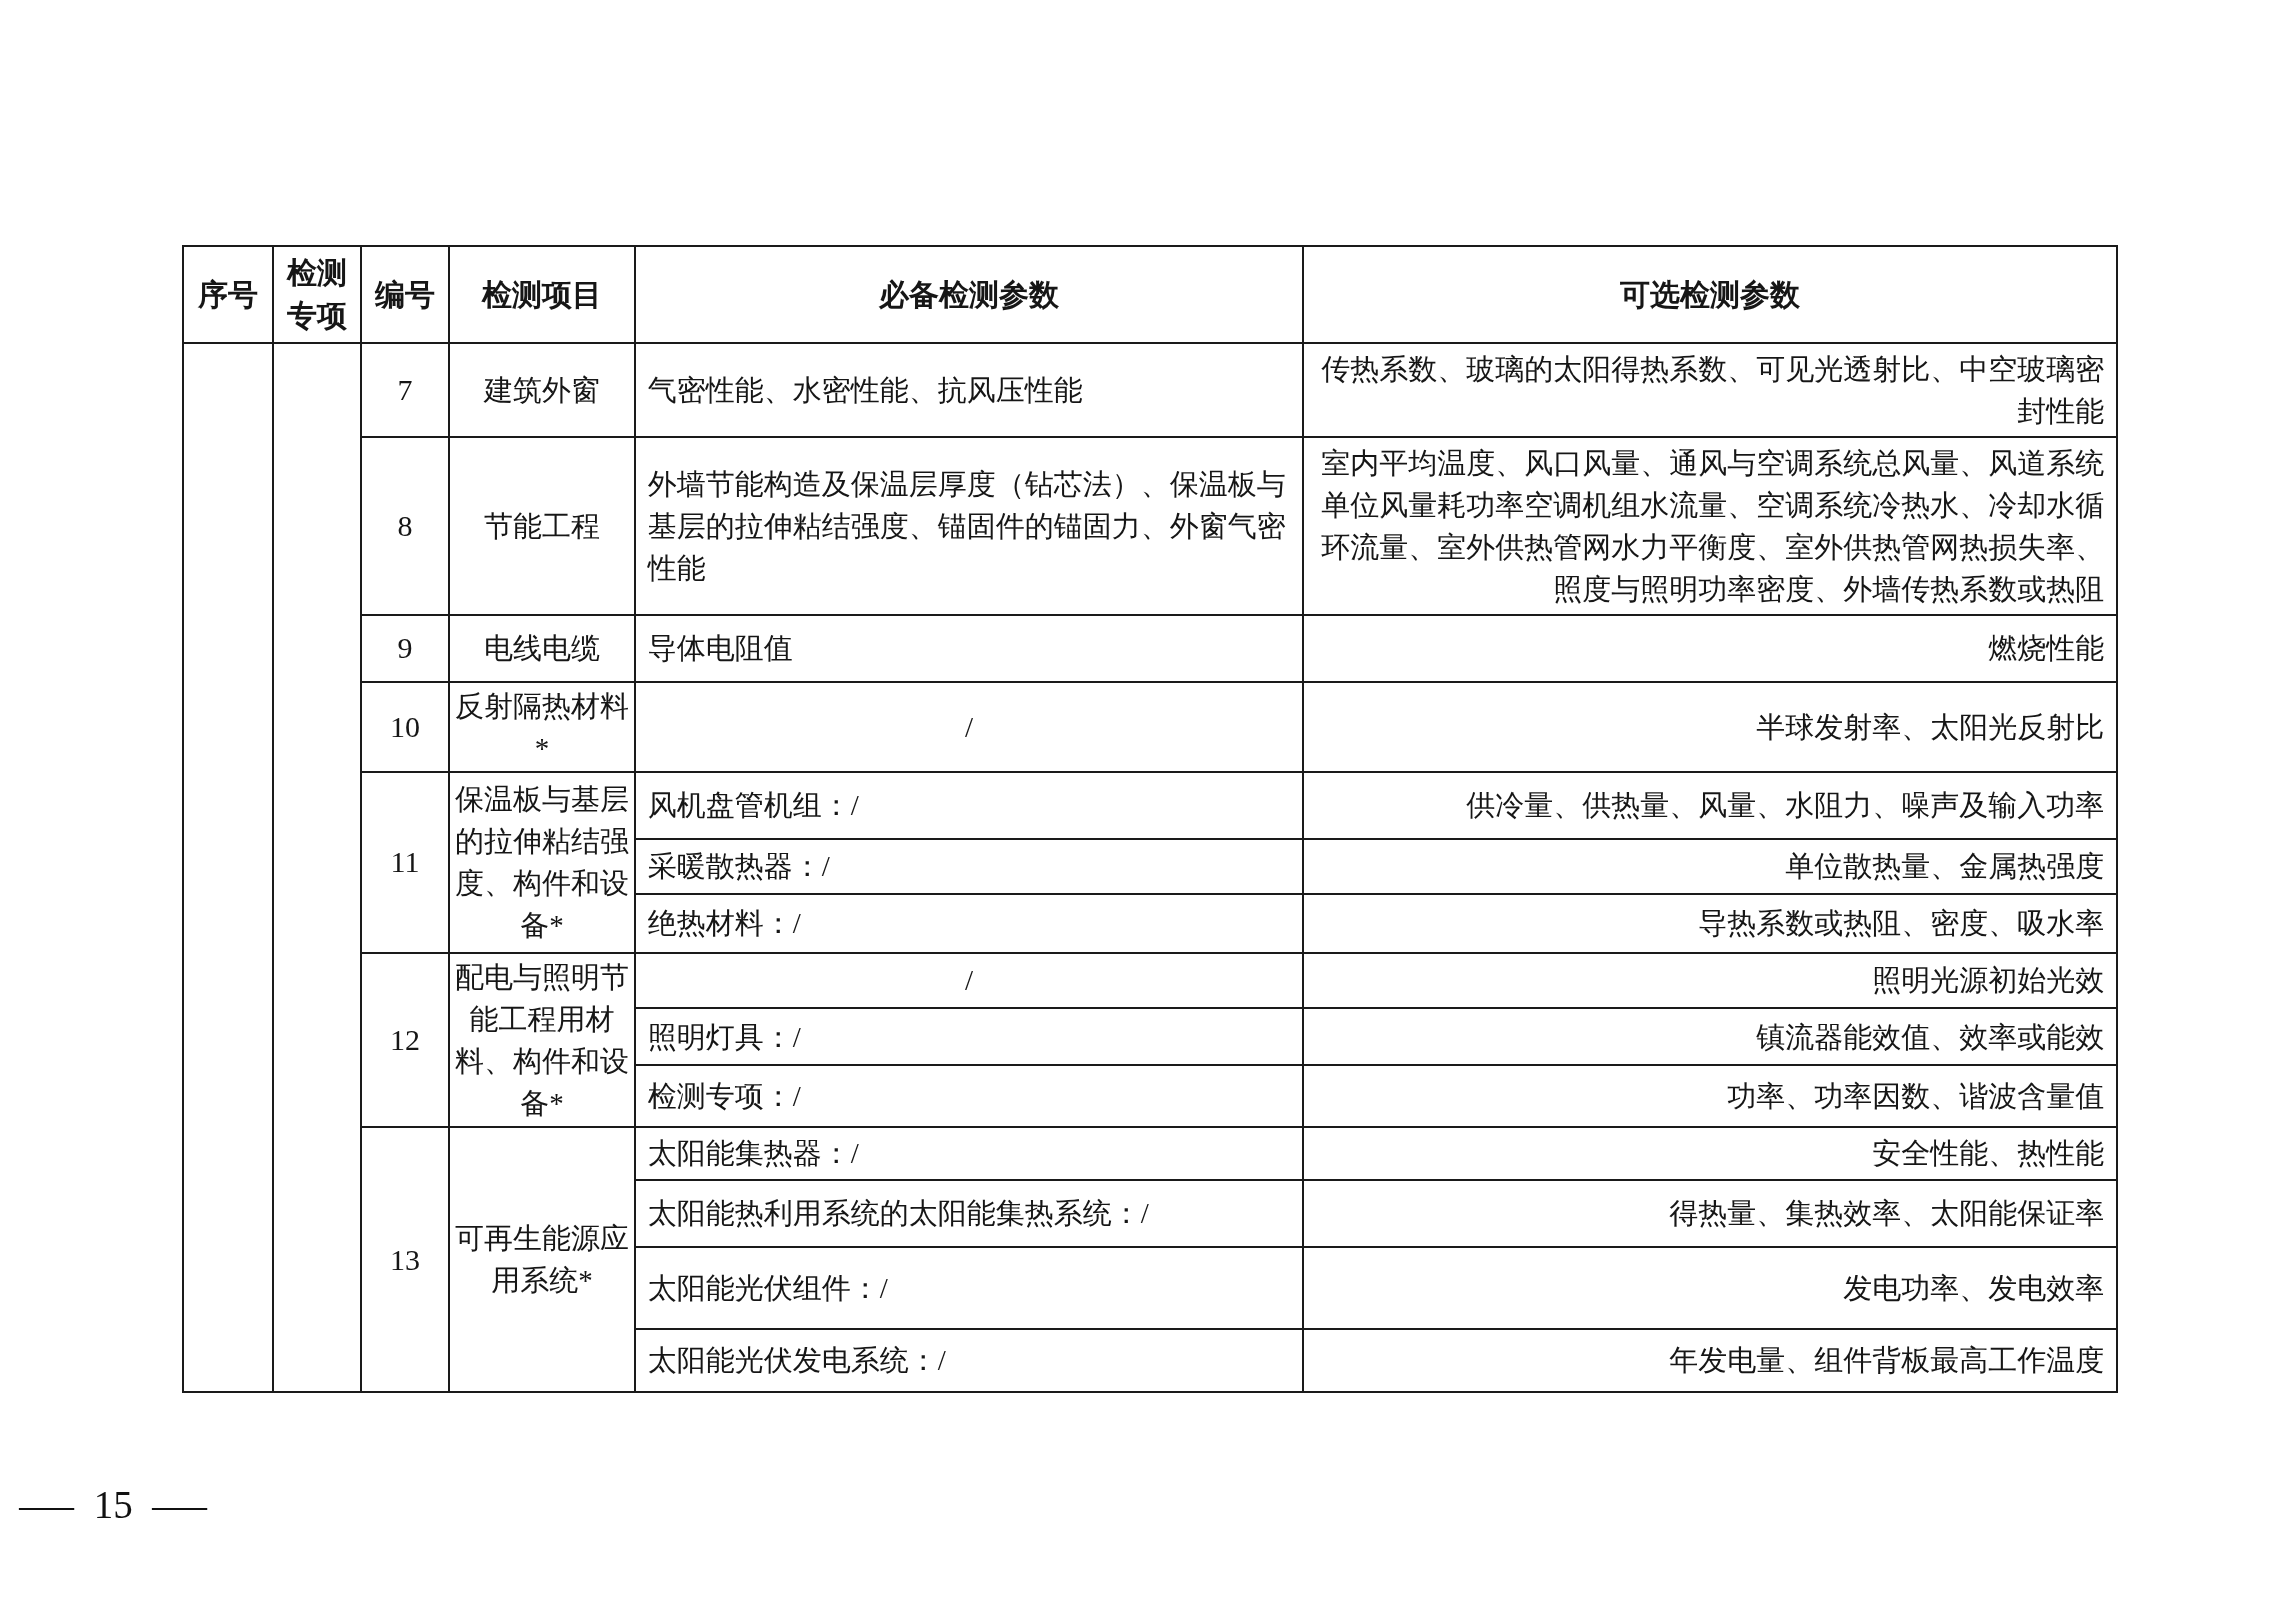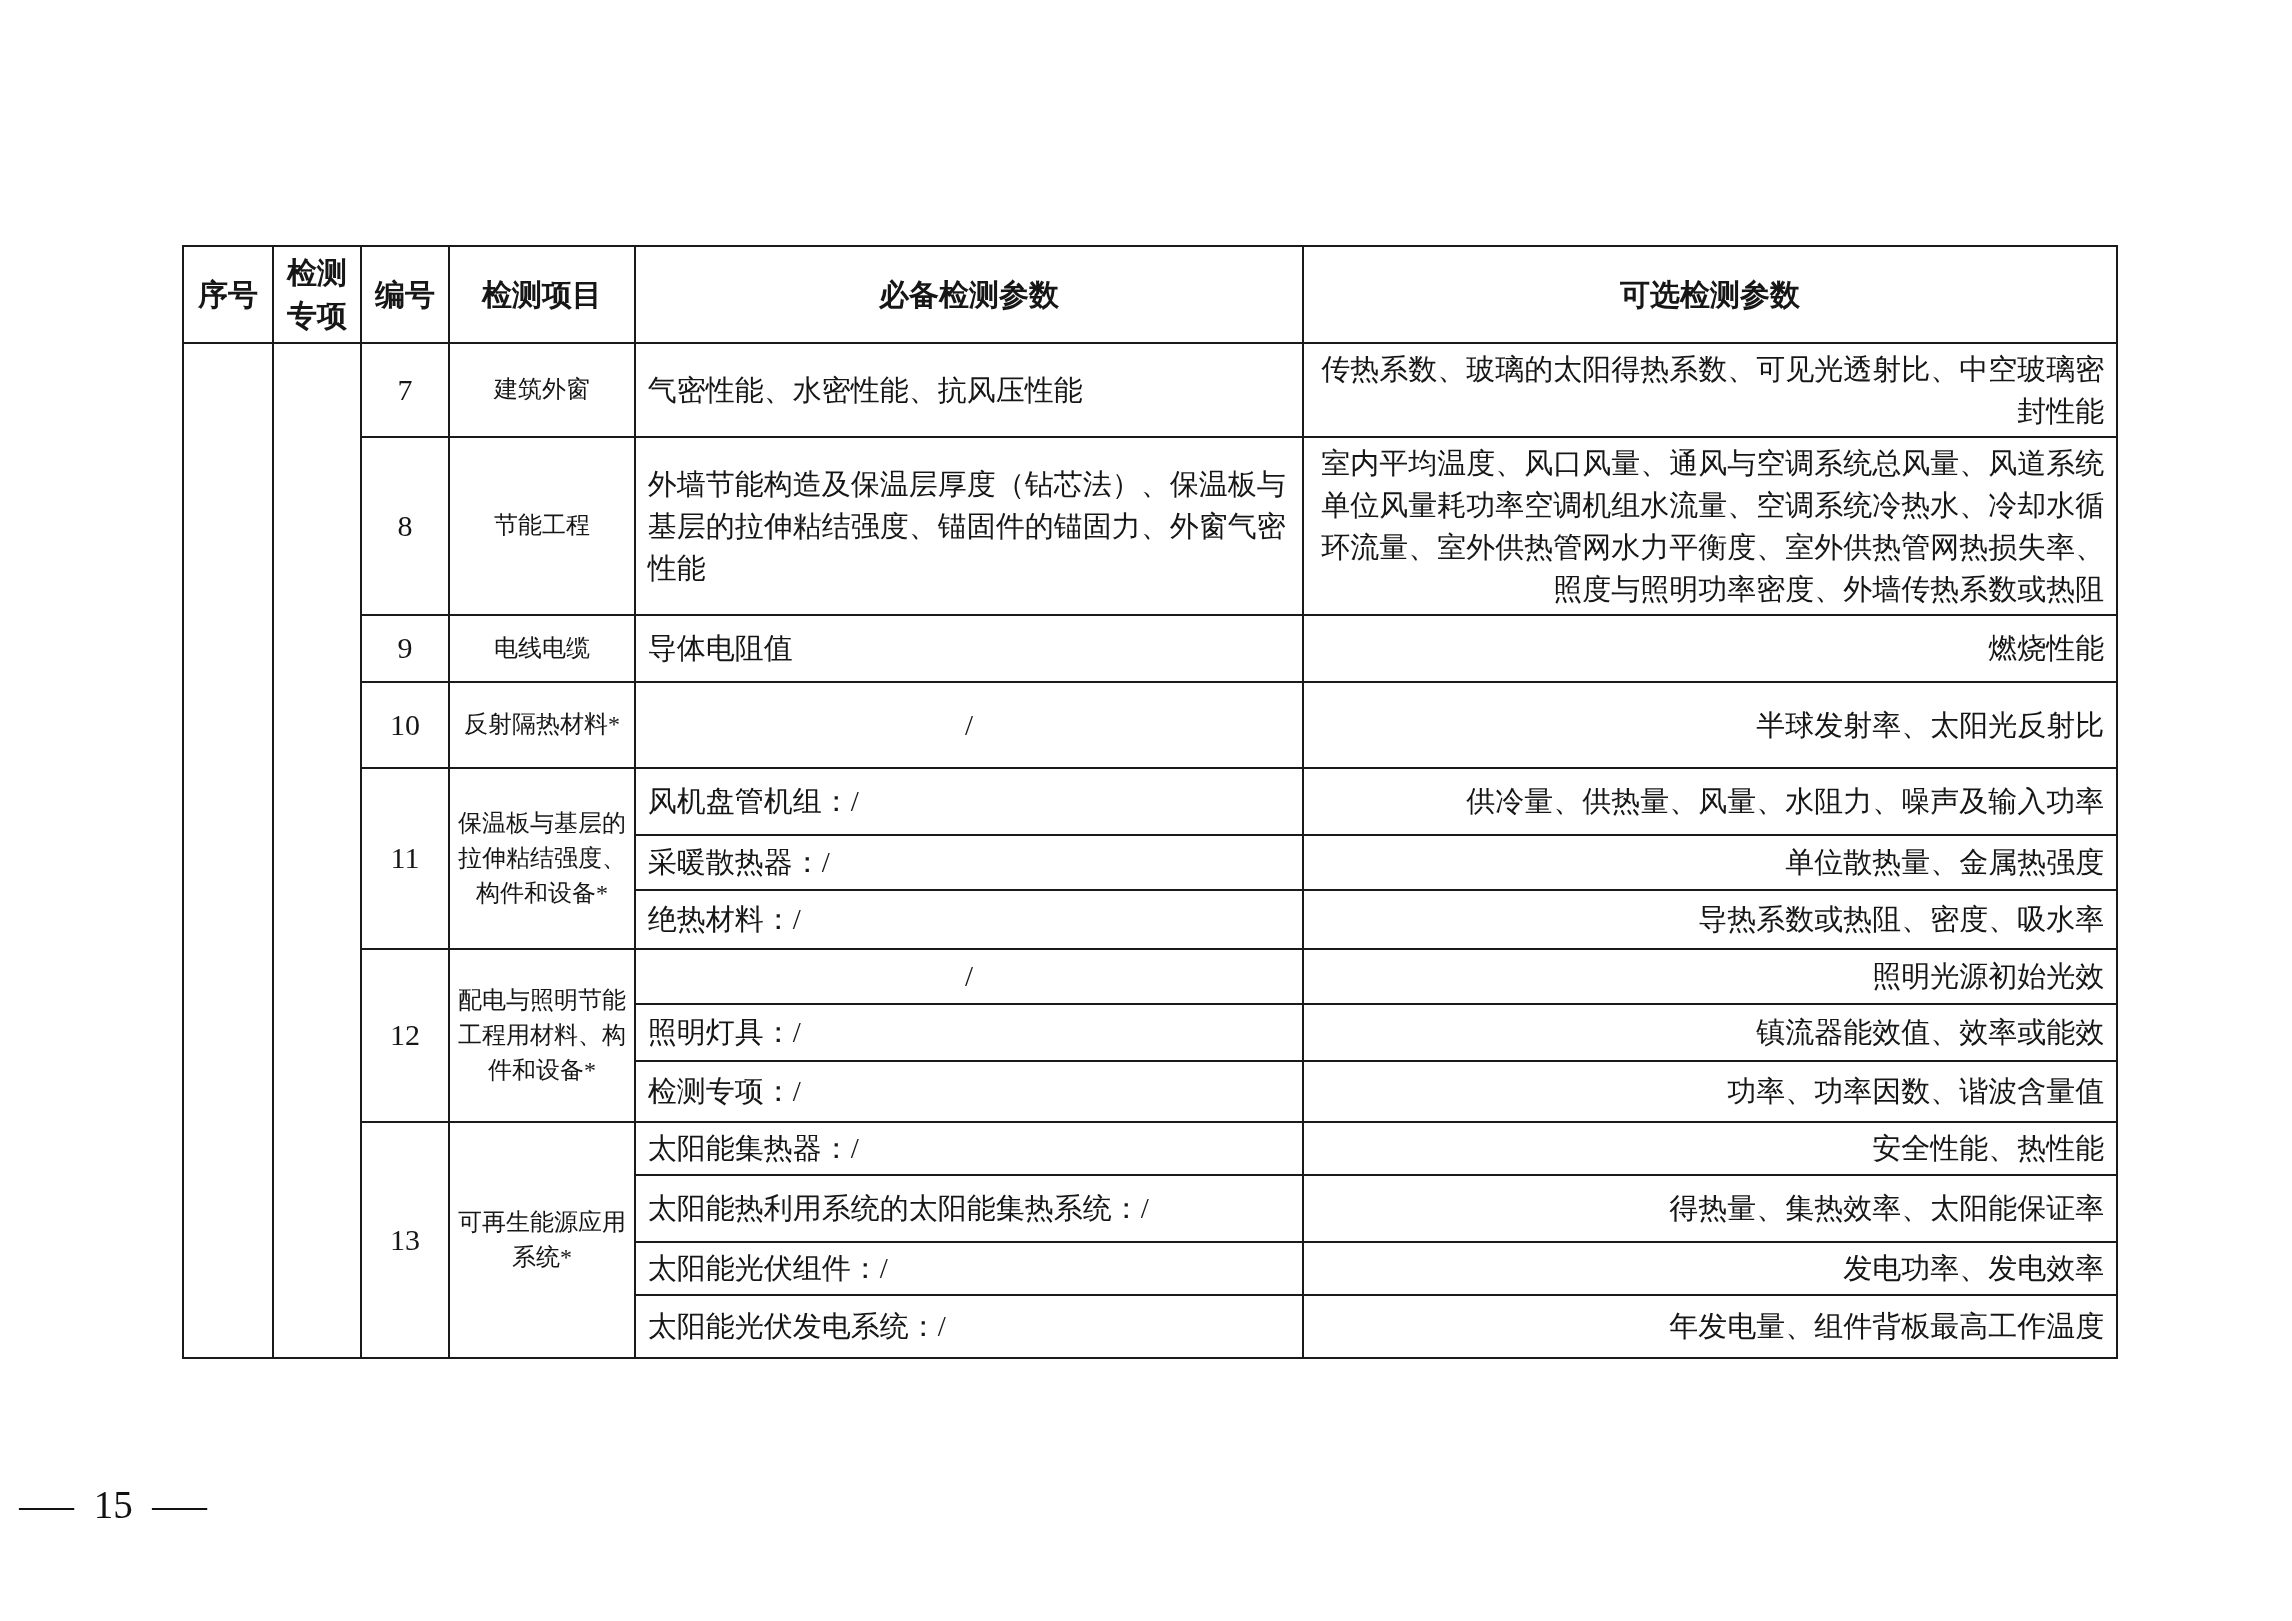--- a/index.html
+++ b/index.html
@@ -35,21 +35,21 @@
     padding: 3.9px 5.9px;
   }
   td.cell-center {
     text-align: center;
     padding: 2px 2.9px;
     font-size: 30px;
   }
   td.cell-item {
     text-align: center;
     padding: 2px 2.9px;
-    font-size: 24px;
+    font-size: 29px;
   }
   td.cell-req {
     text-align: left;
     padding: 3.9px 11.8px;
     border-radius: 21px;
   }
   td.cell-req.slash-center {
     text-align: center;
   }
   td.cell-opt {
@@ -154,21 +154,21 @@
     <tr style="height:53px">
       <td class="cell-center" rowspan="4">13</td>
       <td class="cell-item" rowspan="4">可再生能源应用系统*</td>
       <td class="cell-req">太阳能集热器：/</td>
       <td class="cell-opt">安全性能、热性能</td>
     </tr>
     <tr style="height:67px">
       <td class="cell-req">太阳能热利用系统的太阳能集热系统：/</td>
       <td class="cell-opt">得热量、集热效率、太阳能保证率</td>
     </tr>
-    <tr style="height:53px">
+    <tr style="height:82px">
       <td class="cell-req">太阳能光伏组件：/</td>
       <td class="cell-opt">发电功率、发电效率</td>
     </tr>
     <tr style="height:63px">
       <td class="cell-req">太阳能光伏发电系统：/</td>
       <td class="cell-opt">年发电量、组件背板最高工作温度</td>
     </tr>
   </tbody>
 </table>
 

